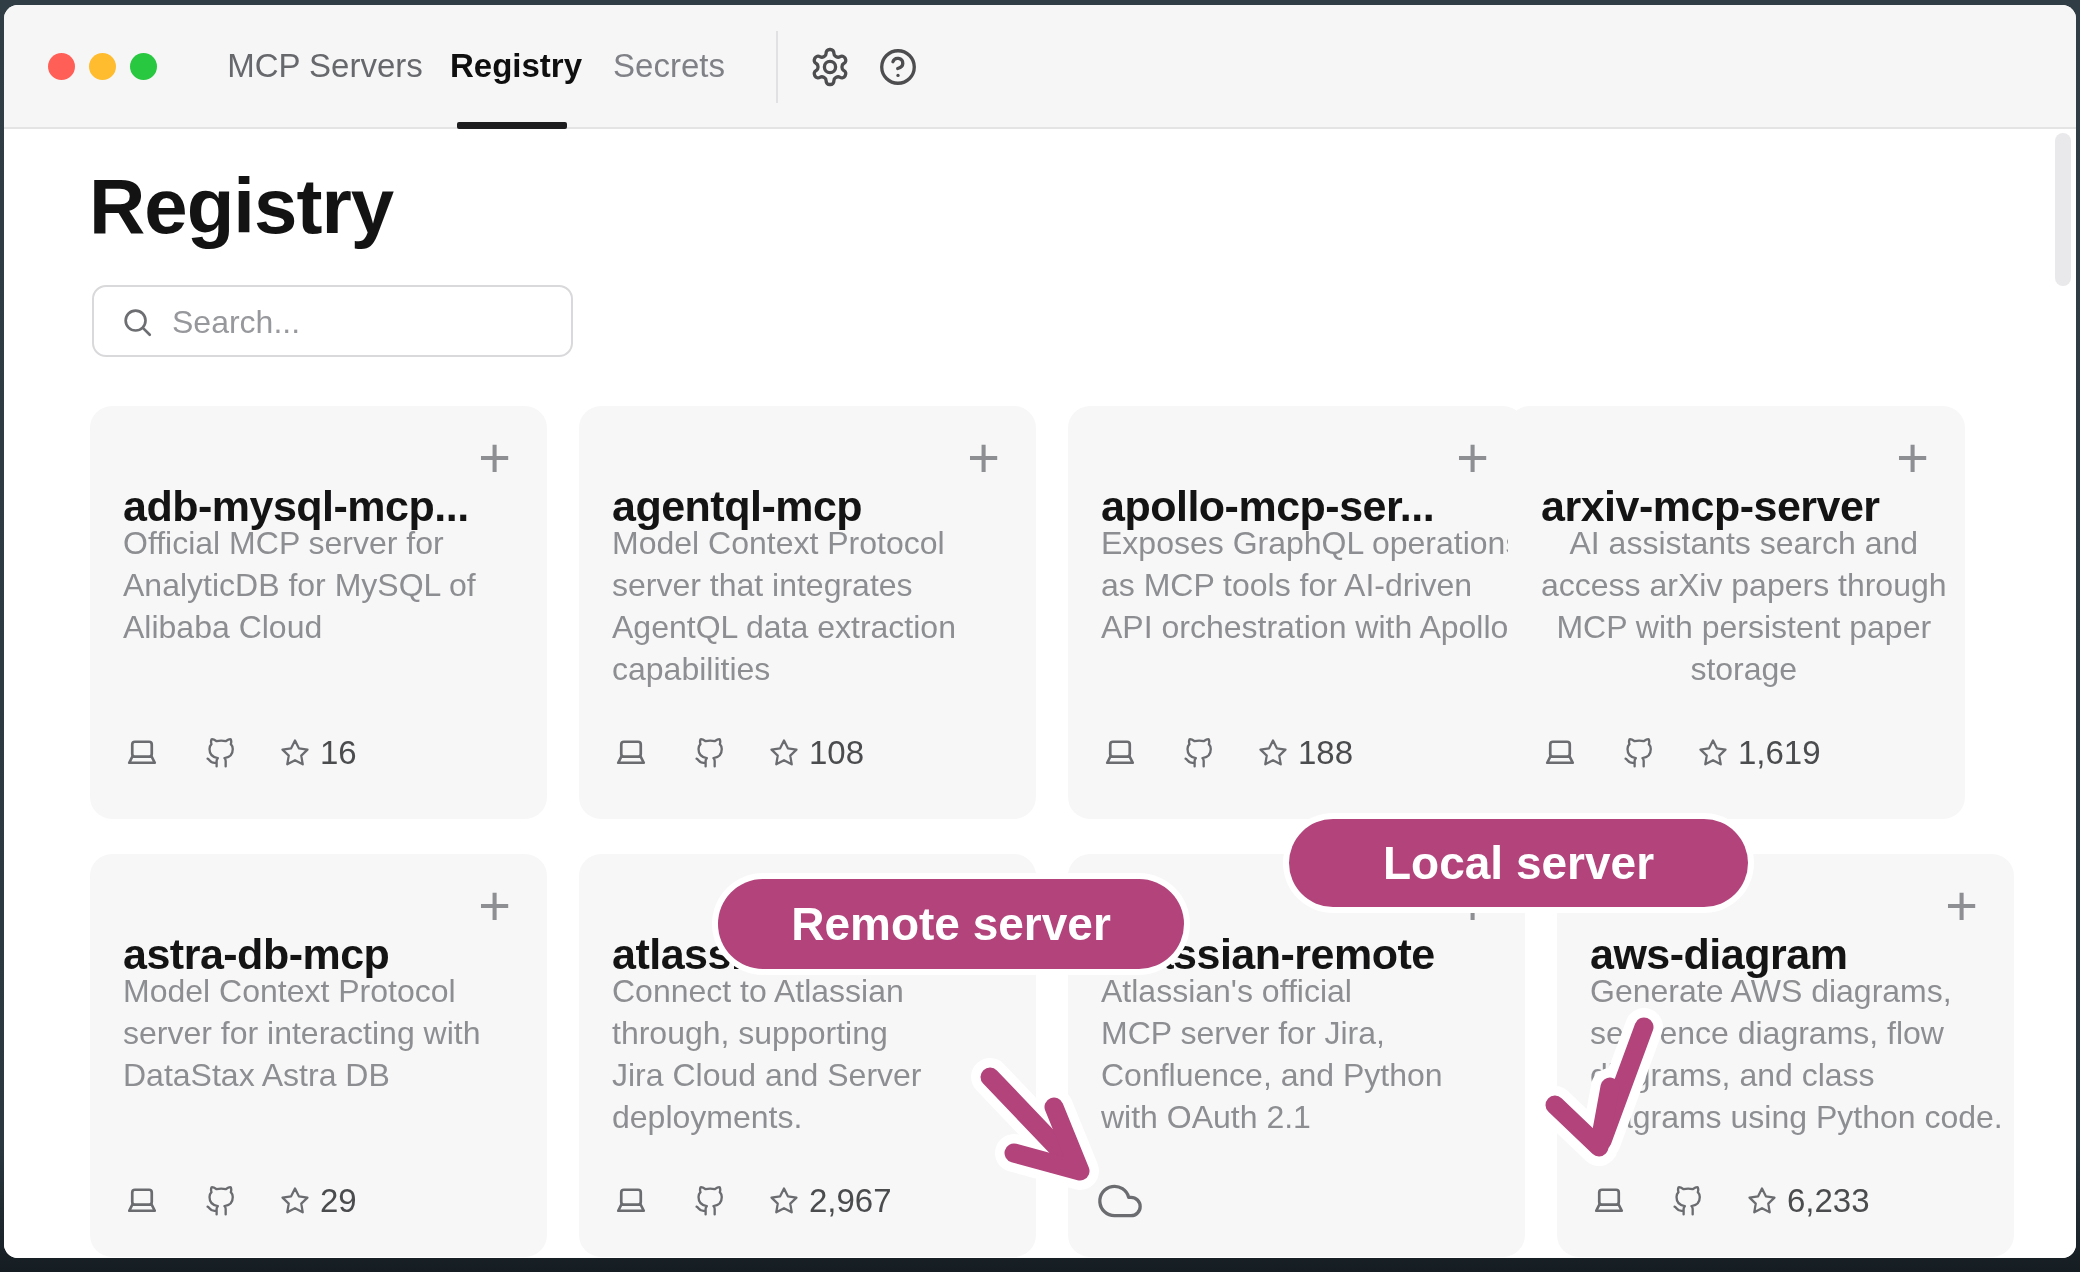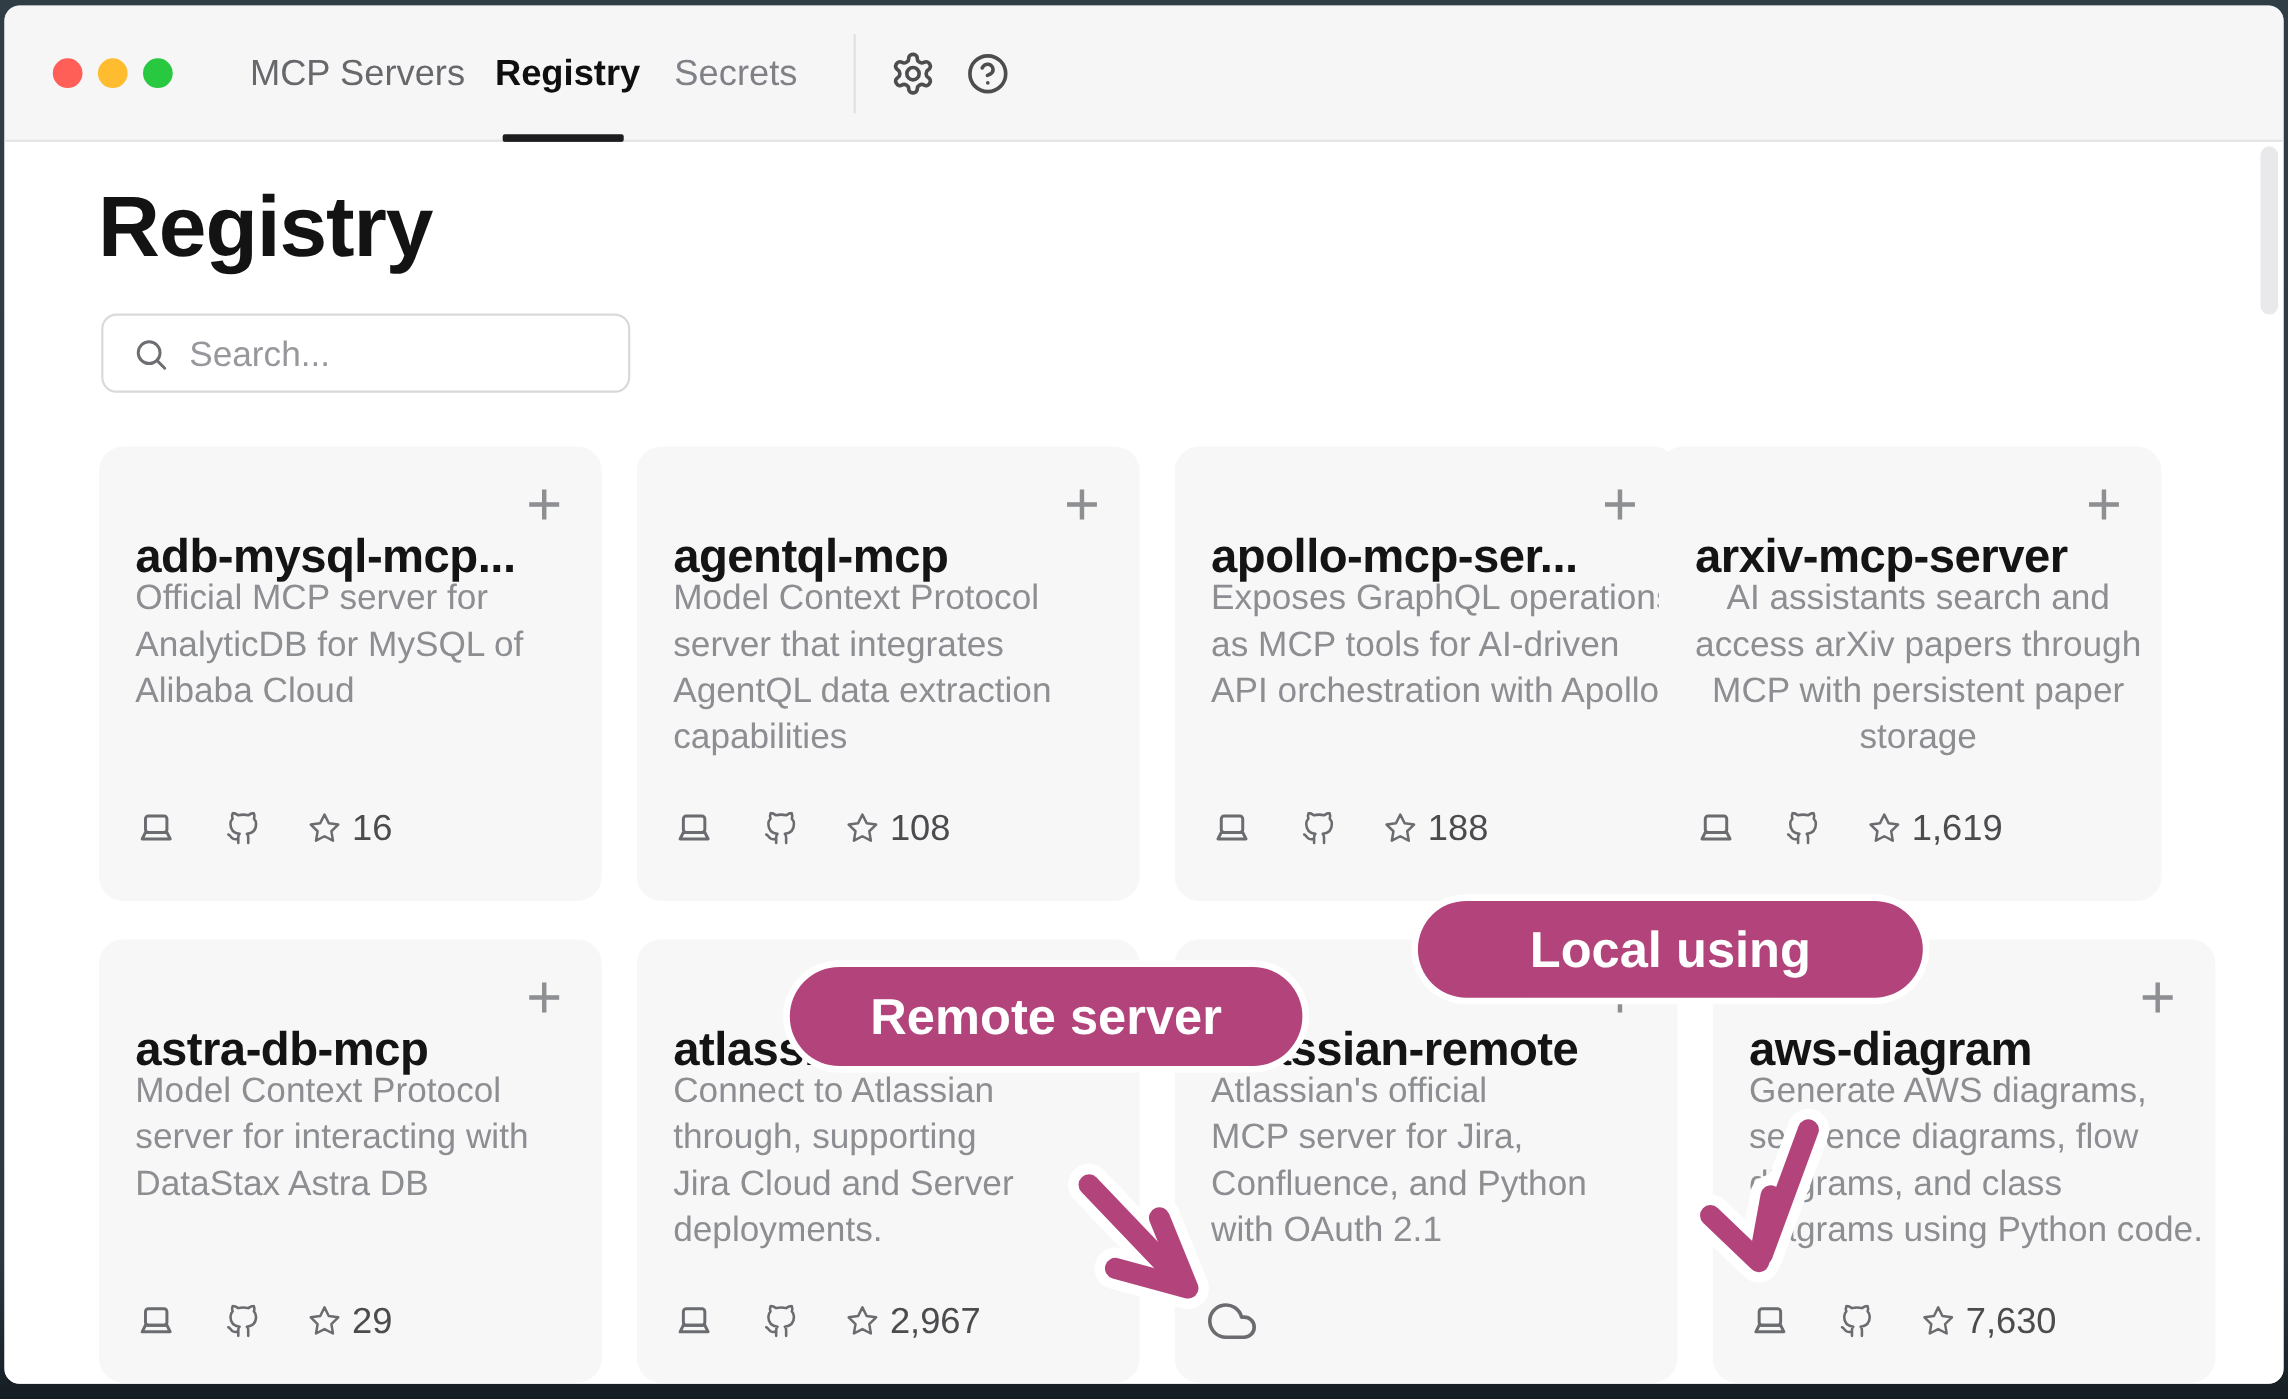--- a/index.html
+++ b/index.html
@@ -322,21 +322,21 @@
             <path d="M3.5 18.5h17l-2-4h-13z"></path>
           </svg>
         <span class="fgap"></span>
         <svg width="31" height="31" viewBox="0 0 24 24" fill="none" stroke-width="1.8" stroke-linecap="round" stroke-linejoin="round">
             <path d="M9 19c-5 1.5-5-2.5-7-3m14 6v-3.87a3.37 3.37 0 0 0-.94-2.61c3.14-.35 6.44-1.54 6.44-7A5.44 5.44 0 0 0 20 4.77 5.07 5.07 0 0 0 19.91 1S18.73.65 16 2.48a13.38 13.38 0 0 0-7 0C6.27.65 5.09 1 5.09 1A5.07 5.07 0 0 0 5 4.77 5.44 5.44 0 0 0 3.5 8.55c0 5.42 3.3 6.61 6.44 7A3.37 3.37 0 0 0 9 18.13V22"></path>
           </svg>
         <span class="fgap"></span>
         <svg width="30" height="30" viewBox="0 0 24 24" fill="none" stroke-width="1.8" stroke-linejoin="round">
             <polygon points="12 2 15.09 8.26 22 9.27 17 14.14 18.18 21.02 12 17.77 5.82 21.02 7 14.14 2 9.27 8.91 8.26 12 2"></polygon>
           </svg>
-        <span class="star-count">7,630</span>
+        <span class="star-count">6,233</span>
       </div>
     </div>
   </div>
 
   <svg class="arrows" viewBox="0 0 2072 1253">
 
     <g stroke="#ffffff" stroke-width="38" fill="none" stroke-linecap="round" stroke-linejoin="round">
       <path d="M986 1072 L1070 1160"></path>
       <path d="M1050 1102 L1076 1166 L1010 1148"></path>
       <path d="M1640 1022 L1598 1136"></path>
@@ -348,17 +348,17 @@
       <path d="M1050 1102 L1076 1166 L1010 1148"></path>
       <path d="M1640 1022 L1598 1136"></path>
       <path d="M1551 1100 L1595 1142 L1606 1082"></path>
     </g>
   </svg>
 
   <div class="pill pill-remote">
     <span>Remote server</span>
   </div>
   <div class="pill pill-local">
-    <span>Local using</span>
+    <span>Local server</span>
   </div>
 
   <div class="scroll-thumb"></div>
 </div>
 
 </body></html>

